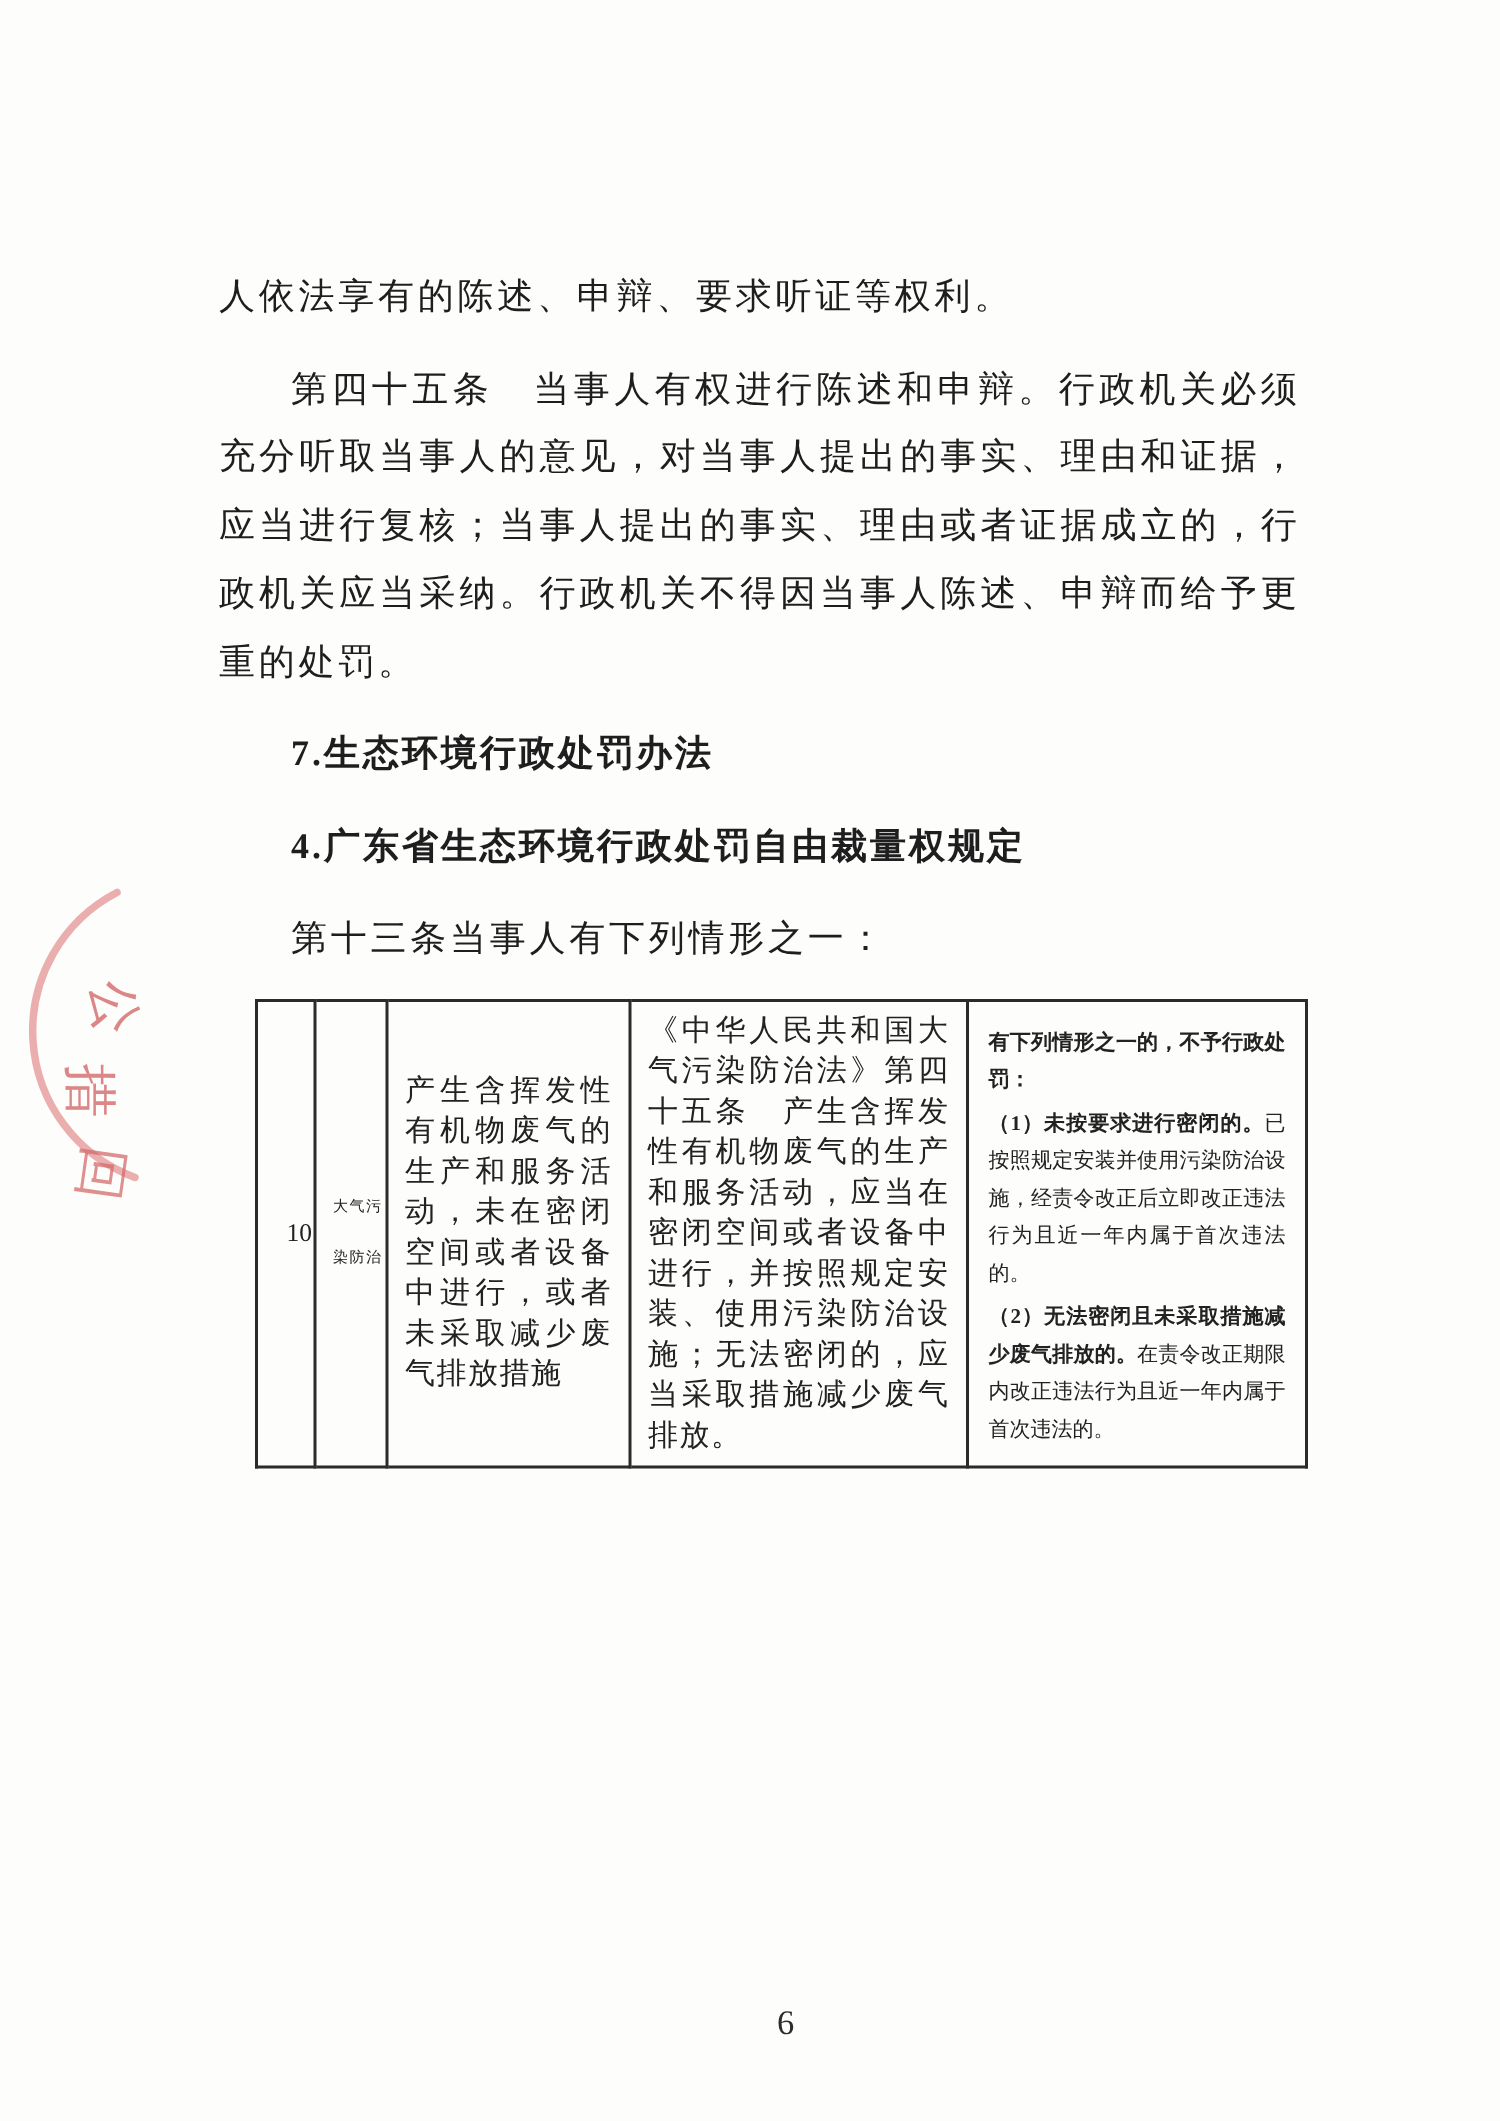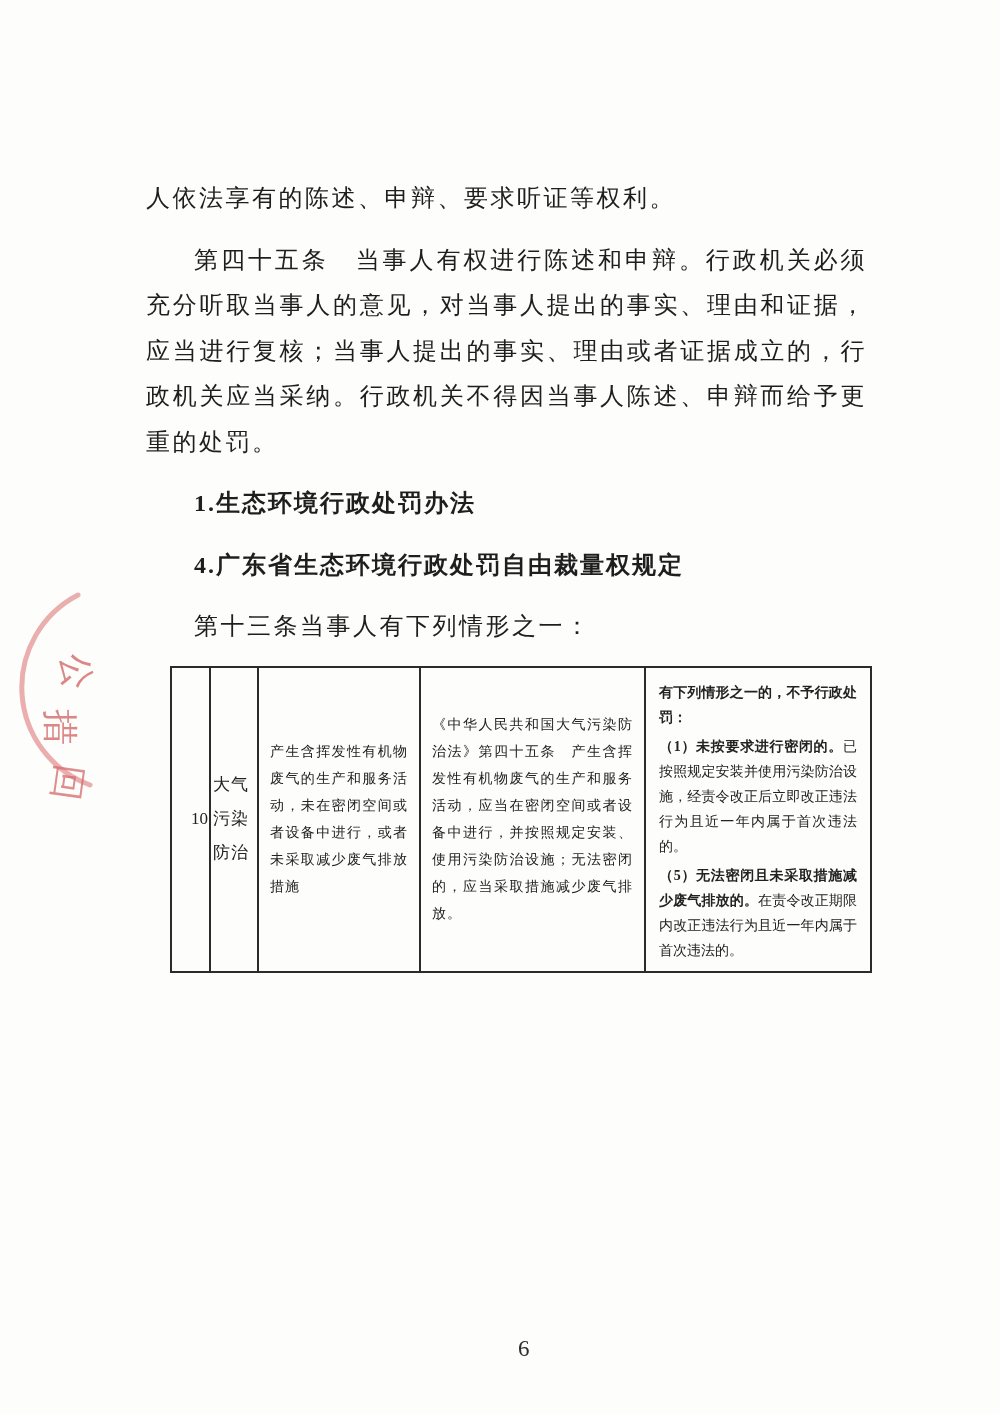--- a/index.html
+++ b/index.html
@@ -38,29 +38,29 @@
     color: #222;
   }
   .penalty-table td {
     border: 2px solid #2b2b2b;
     vertical-align: middle;
     height: 226px;
     box-sizing: border-box;
   }
   .col-index   { text-align: right; font-size: 17px; }
   .col-category{
-    text-align: left;
-    font-size: 17px;
+    text-align: right;
+    font-size: 10px;
     line-height: 34px;
     letter-spacing: 1px;
     padding: 0 2px;
     word-break: break-all;
   }
   .col-violation, .col-basis {
-    font-size: 14px;
+    font-size: 20px;
     line-height: 27px;
     letter-spacing: 1px;
     padding: 6px 11px;
     text-align: justify;
     text-justify: inter-character;
     word-break: break-all;
   }
   .col-conditions {
     vertical-align: top;
     font-size: 14px;
@@ -98,42 +98,42 @@
   <svg class="stamp" width="150" height="220" viewBox="0 0 150 220">
     <path d="M 78 12 A 104 104 0 0 0 90 202" stroke="#dd7a7a" stroke-width="5" fill="none" opacity="0.6" stroke-linecap="round"></path>
     <text x="62" y="72" font-size="36" fill="#d46a6a" opacity="0.8" transform="rotate(83 62 72)">公</text>
     <text x="48" y="126" font-size="36" fill="#d46a6a" opacity="0.8" transform="rotate(90 48 126)">措</text>
     <text x="58" y="180" font-size="36" fill="#d46a6a" opacity="0.75" transform="rotate(98 58 180)">回</text>
   </svg>
 
   <div class="content">
     <p class="body-text">人依法享有的陈述、申辩、要求听证等权利。</p>
     <p class="body-text indent">第四十五条　当事人有权进行陈述和申辩。行政机关必须充分听取当事人的意见，对当事人提出的事实、理由和证据，应当进行复核；当事人提出的事实、理由或者证据成立的，行政机关应当采纳。行政机关不得因当事人陈述、申辩而给予更重的处罚。</p>
-    <p class="body-text indent heading">1.生态环境行政处罚办法</p>
+    <p class="body-text indent heading">7.生态环境行政处罚办法</p>
     <p class="body-text indent heading">4.广东省生态环境行政处罚自由裁量权规定</p>
     <p class="body-text indent">第十三条当事人有下列情形之一：</p>
 
     <table class="penalty-table">
       <colgroup>
         <col style="width:39px">
         <col style="width:48px">
         <col style="width:162px">
         <col style="width:225px">
         <col style="width:226px">
       </colgroup>
       <tbody>
           <tr>
         <td class="col-index">10</td>
         <td class="col-category">大气污染防治</td>
         <td class="col-violation">产生含挥发性有机物废气的生产和服务活动，未在密闭空间或者设备中进行，或者未采取减少废气排放措施</td>
         <td class="col-basis">《中华人民共和国大气污染防治法》第四十五条　产生含挥发性有机物废气的生产和服务活动，应当在密闭空间或者设备中进行，并按照规定安装、使用污染防治设施；无法密闭的，应当采取措施减少废气排放。</td>
         <td class="col-conditions">
           <p class="cond-header">有下列情形之一的，不予行政处罚：</p>
           <p><b>（1）未按要求进行密闭的。</b><span>已按照规定安装并使用污染防治设施，经责令改正后立即改正违法行为且近一年内属于首次违法的。</span></p>
-          <p><b>（5）无法密闭且未采取措施减少废气排放的。</b><span>在责令改正期限内改正违法行为且近一年内属于首次违法的。</span></p>
+          <p><b>（2）无法密闭且未采取措施减少废气排放的。</b><span>在责令改正期限内改正违法行为且近一年内属于首次违法的。</span></p>
         </td>
       </tr>
     </tbody>
       </table>
   </div>
 
   <div class="page-number">6</div>
 
 </div>
 

